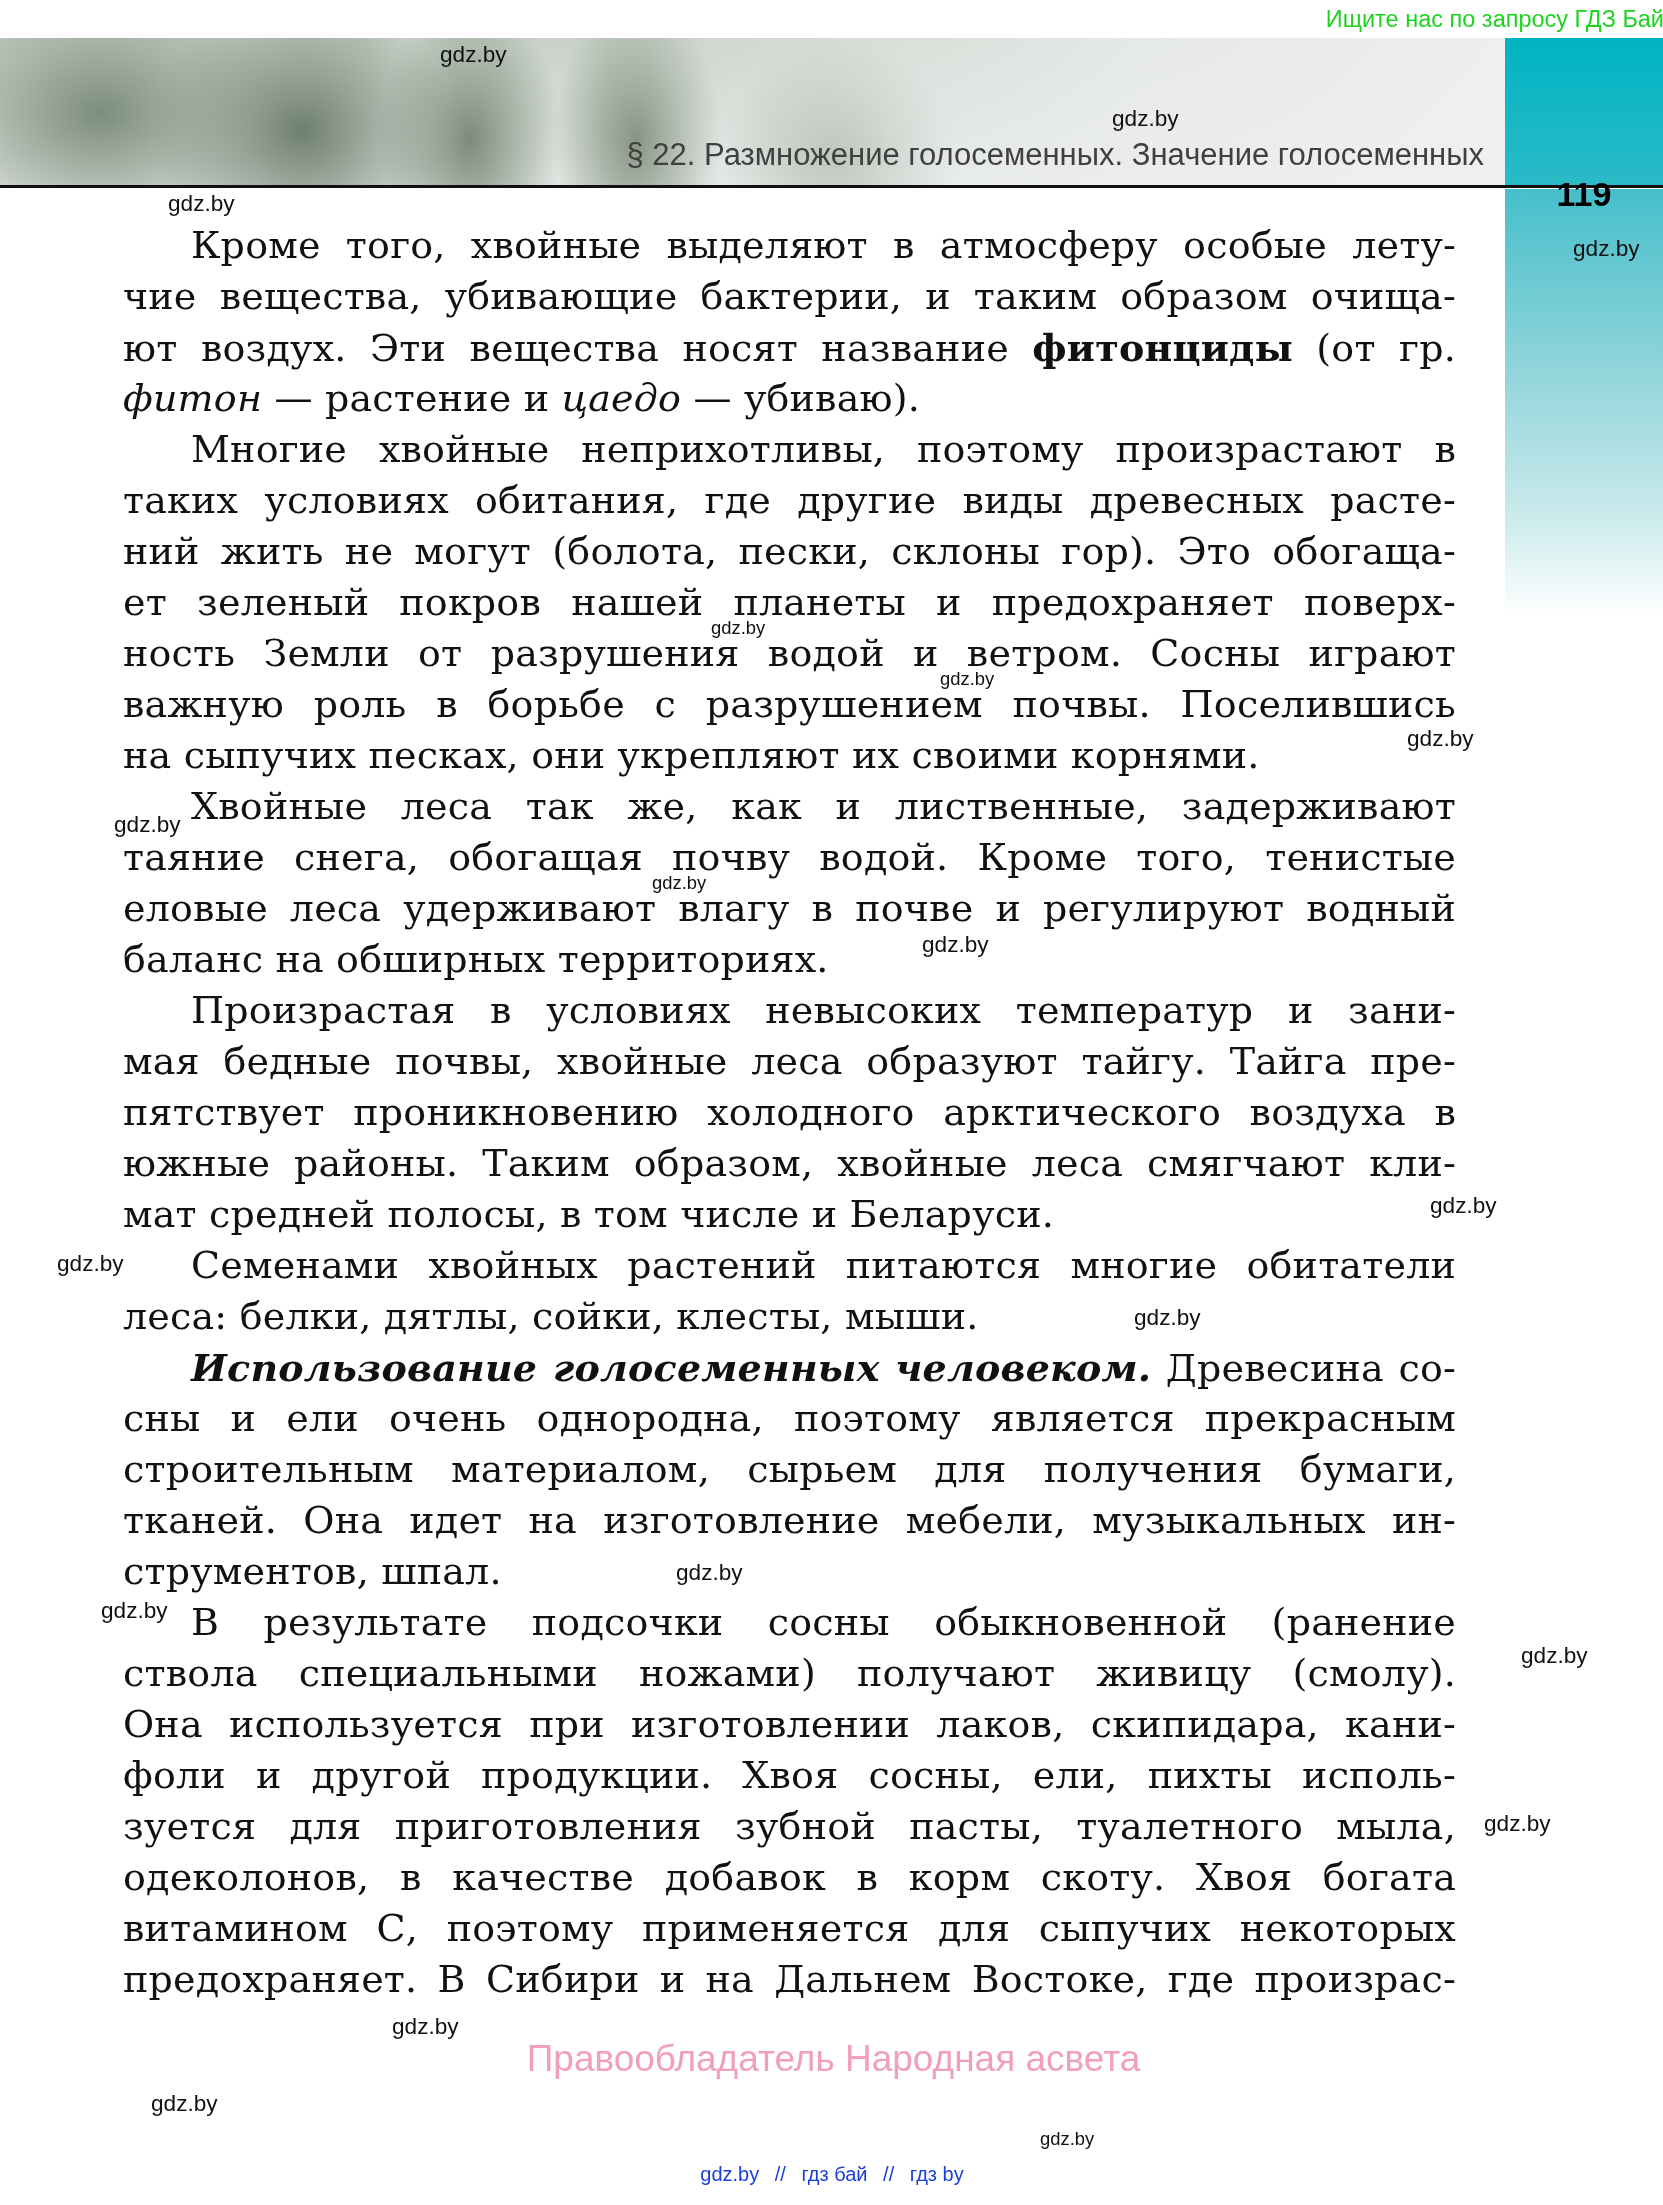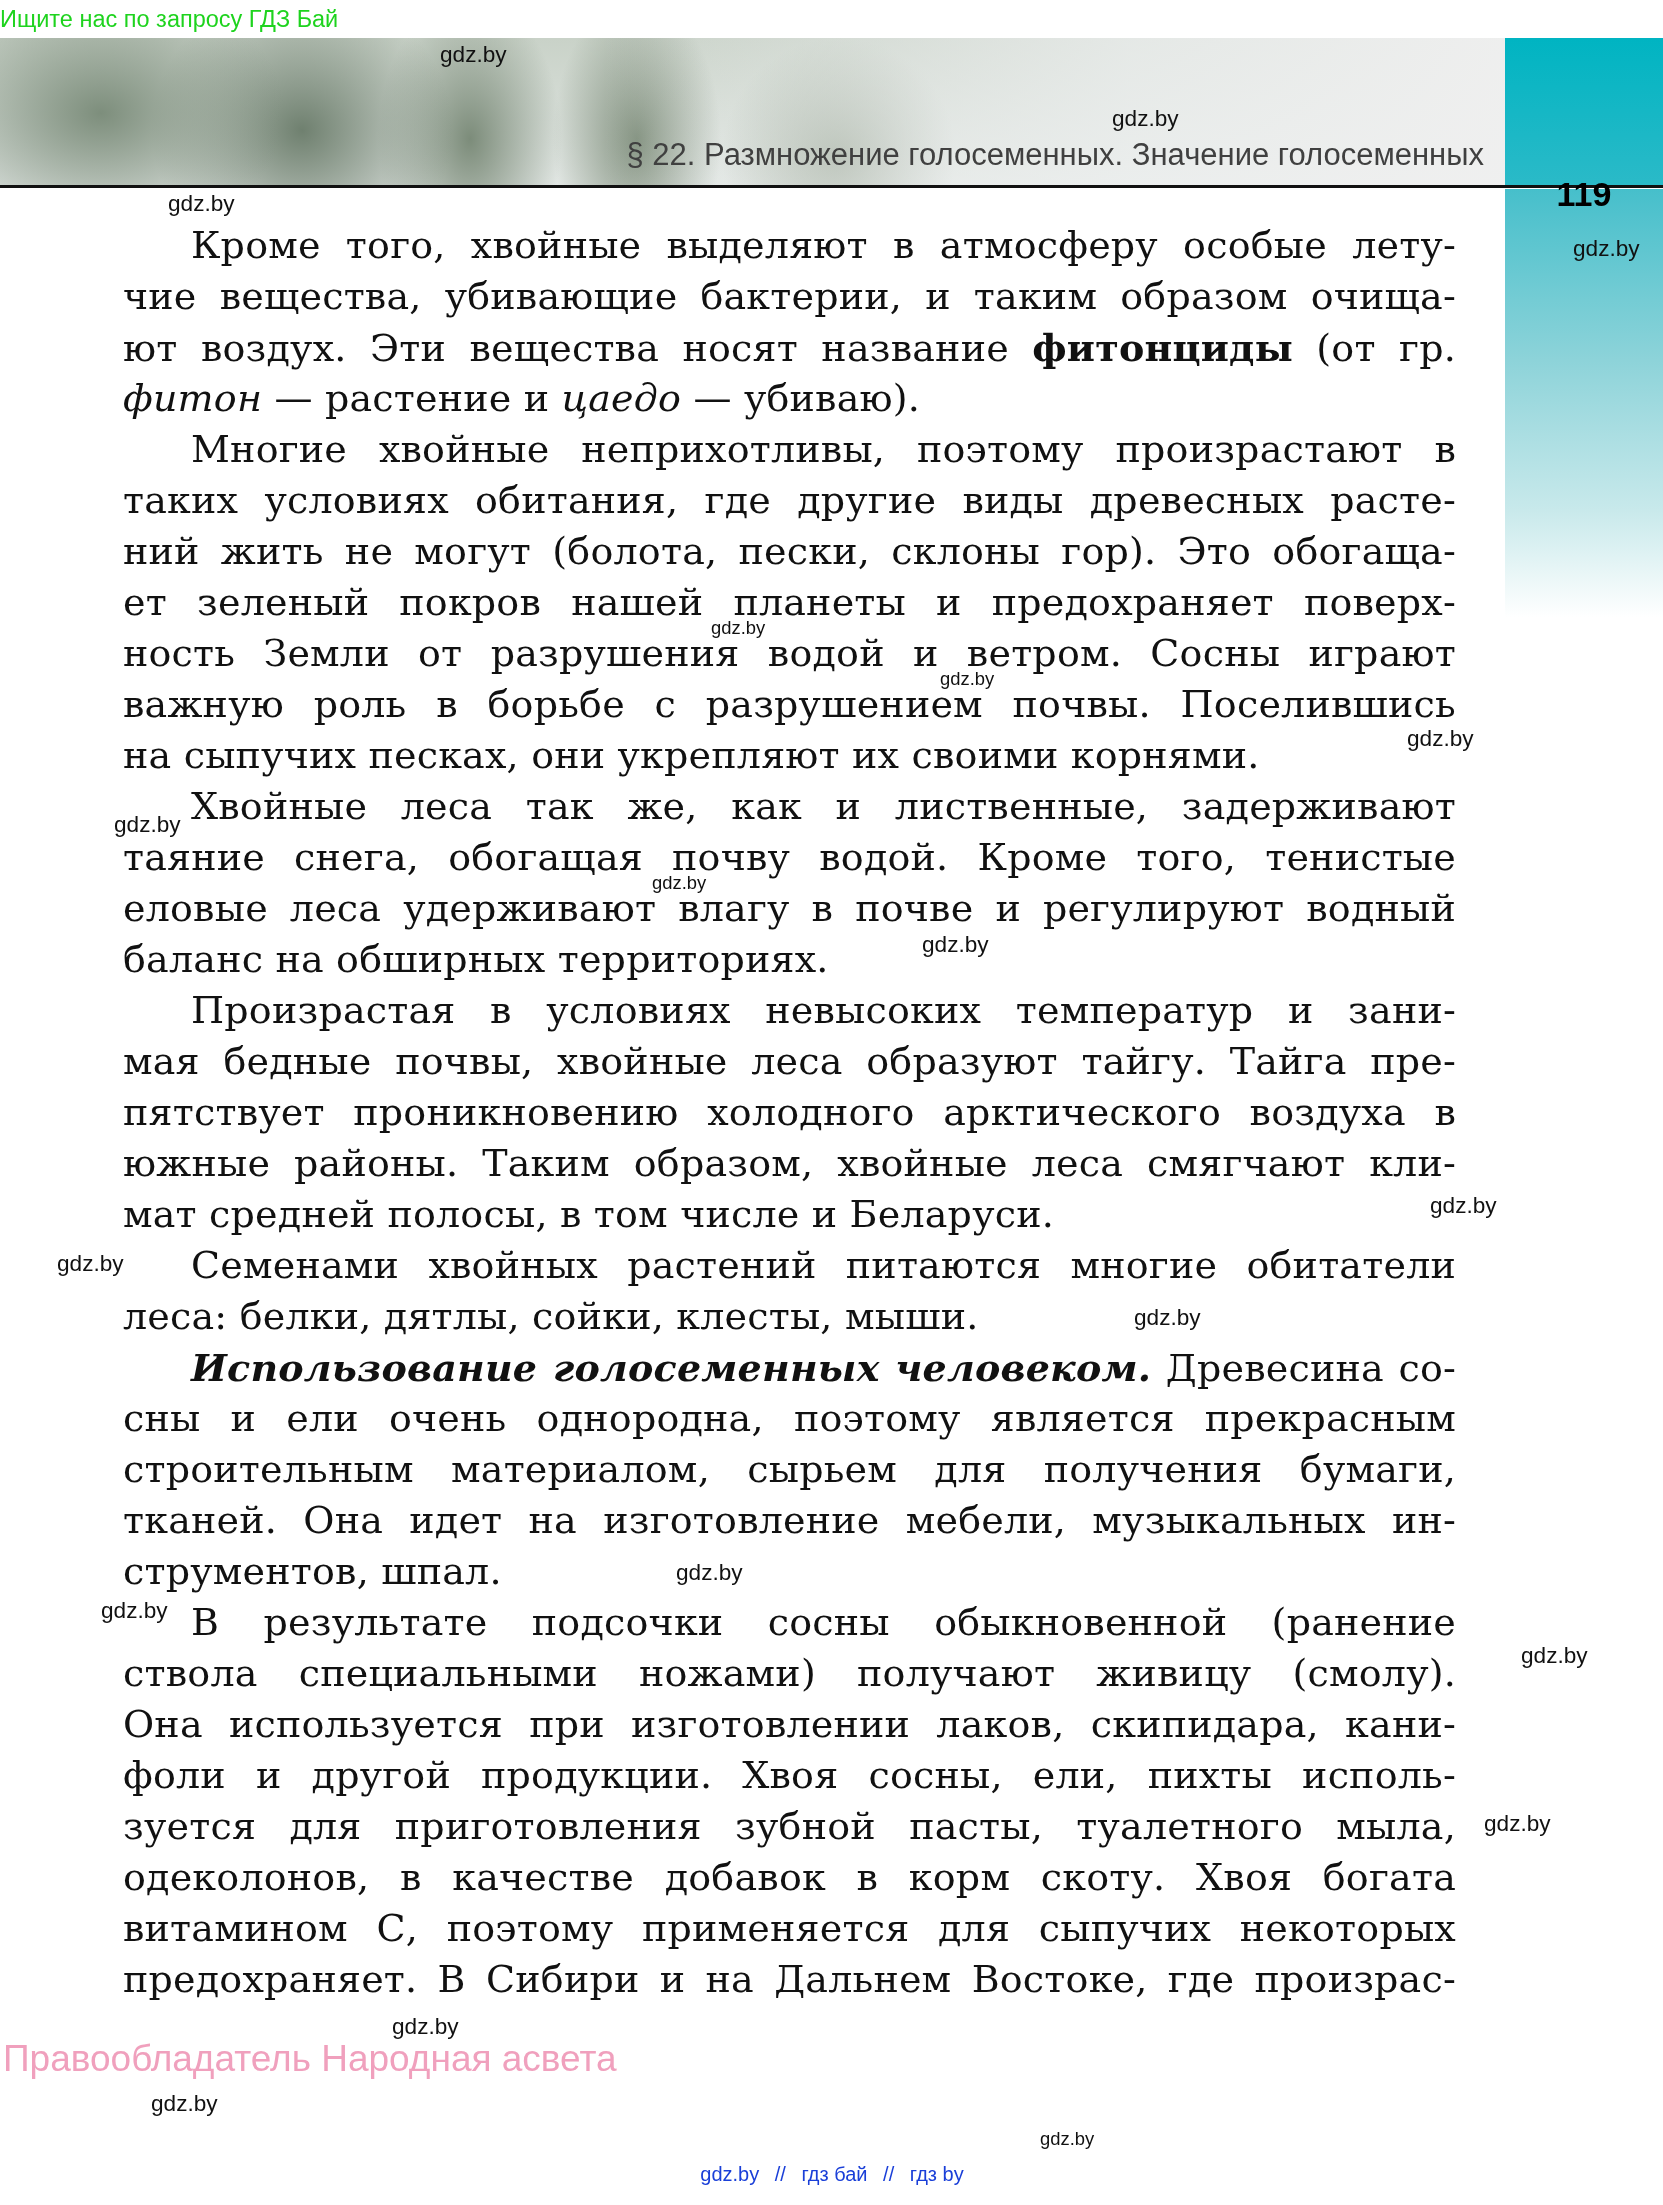--- a/index.html
+++ b/index.html
@@ -4,21 +4,21 @@
 <style>
   html, body { margin:0; padding:0; }
   body {
     width:1664px; height:2205px; position:relative; overflow:hidden;
     background:#ffffff;
     font-family:"DejaVu Serif", "Liberation Serif", serif;
     color:#111;
   }
   .top-banner {
     position:absolute; left:0; top:1.7px; width:1664px; height:34px;
-    text-align:left; color:#1ed31e;
+    text-align:right; color:#1ed31e;
     font-family:"Liberation Sans", sans-serif; font-size:23.5px; line-height:34px;
   }
   .header-band {
     position:absolute; left:0; top:38px; width:1505px; height:148px;
     background:
       linear-gradient(90deg, rgba(255,255,255,0) 0%, rgba(255,255,255,0) 40%, rgba(238,240,240,0.75) 75%, rgba(240,240,240,0.95) 100%),
       radial-gradient(ellipse 184px 134px at 101px 75px, #7d8e7c 0%, rgba(125,142,124,0) 100%),
       radial-gradient(ellipse 151px 143px at 302px 92px, #6f806f 0%, rgba(111,128,111,0) 100%),
       radial-gradient(ellipse 92px 143px at 470px 101px, #7c8c7a 0%, rgba(124,140,122,0) 100%),
       radial-gradient(ellipse 84px 143px at 637px 101px, #82917f 0%, rgba(130,145,127,0) 100%),
@@ -56,21 +56,21 @@
     font-size:38px; line-height:51px; text-align:justify;
     letter-spacing:0.2px;
   }
   .body-text .line { display:block; text-align:justify; text-align-last:justify; white-space:nowrap; height:51px; }
   .body-text .line.last { text-align-last:left; }
   .body-text .line.indent { padding-left:68px; }
   .term-bold { font-weight:bold; }
   .term-italic { font-style:italic; }
   .lead-in { font-style:italic; font-weight:bold; }
   .copyright {
-    position:absolute; left:0; top:2038px; width:1664px; 
+    position:absolute; left:0; top:2038px; width:1664px; text-align:center;
     font-family:"Liberation Sans", sans-serif; font-size:37px; color:#f0a0bd;
     padding-left:3px; box-sizing:border-box;
   }
   .footer-links {
     position:absolute; left:0; top:2163px; width:1664px; text-align:center;
     font-family:"Liberation Sans", sans-serif; font-size:20px; color:#1a3fd8;
   }
   .footer-links span { margin:0 5px; }
 </style>
 </head>

